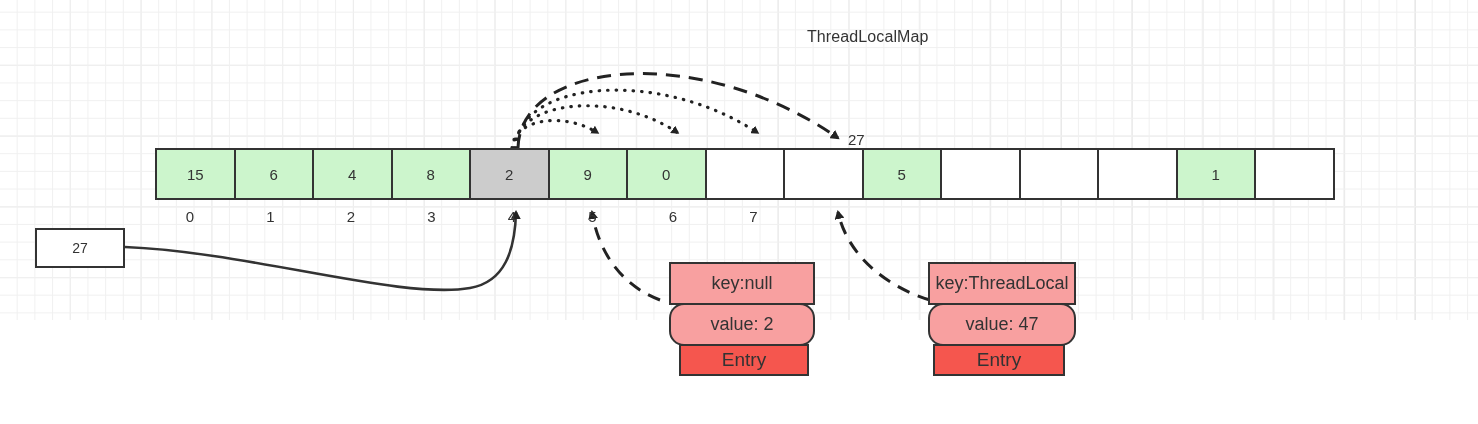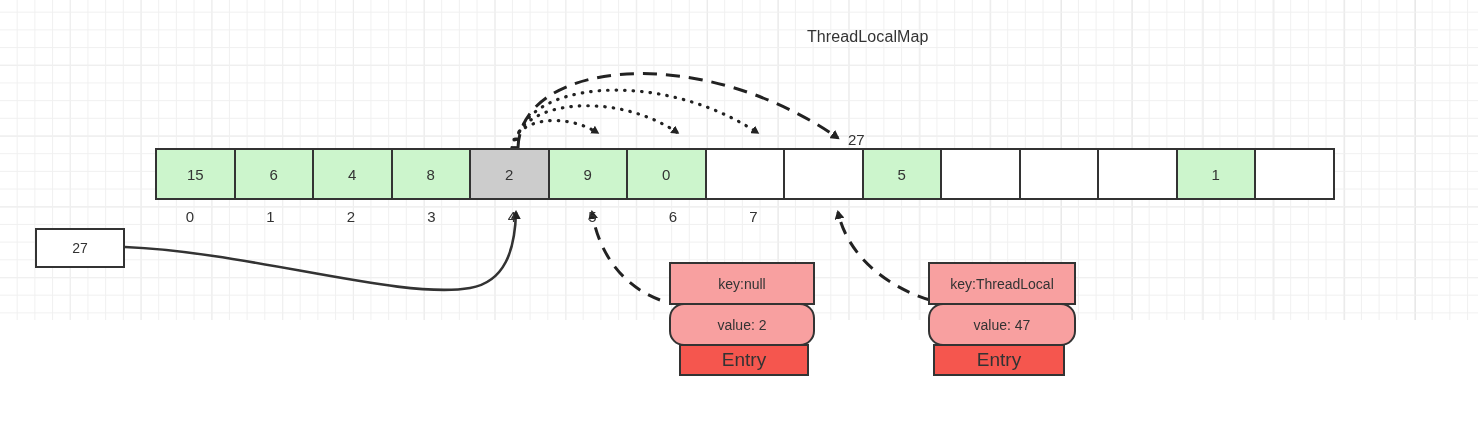--- a/index.html
+++ b/index.html
@@ -71,21 +71,21 @@
   }
 
   
   .entry{position:absolute;}
   .entry .kv{
     box-sizing:border-box;
     border:2px solid #333;
     background:#f8a0a0;
     height:43px;
     display:flex;align-items:center;justify-content:center;
-    font-size:14px;color:#333;
+    font-size:18px;color:#333;
     white-space:nowrap;
   }
   .entry .kv.second{margin-top:-2px;border-radius:15px;}
   .entry .foot{
     box-sizing:border-box;
     border:2px solid #333;
     background:#f5564e;
     height:32px;
     display:flex;align-items:center;justify-content:center;
     font-size:19px;color:#333;

